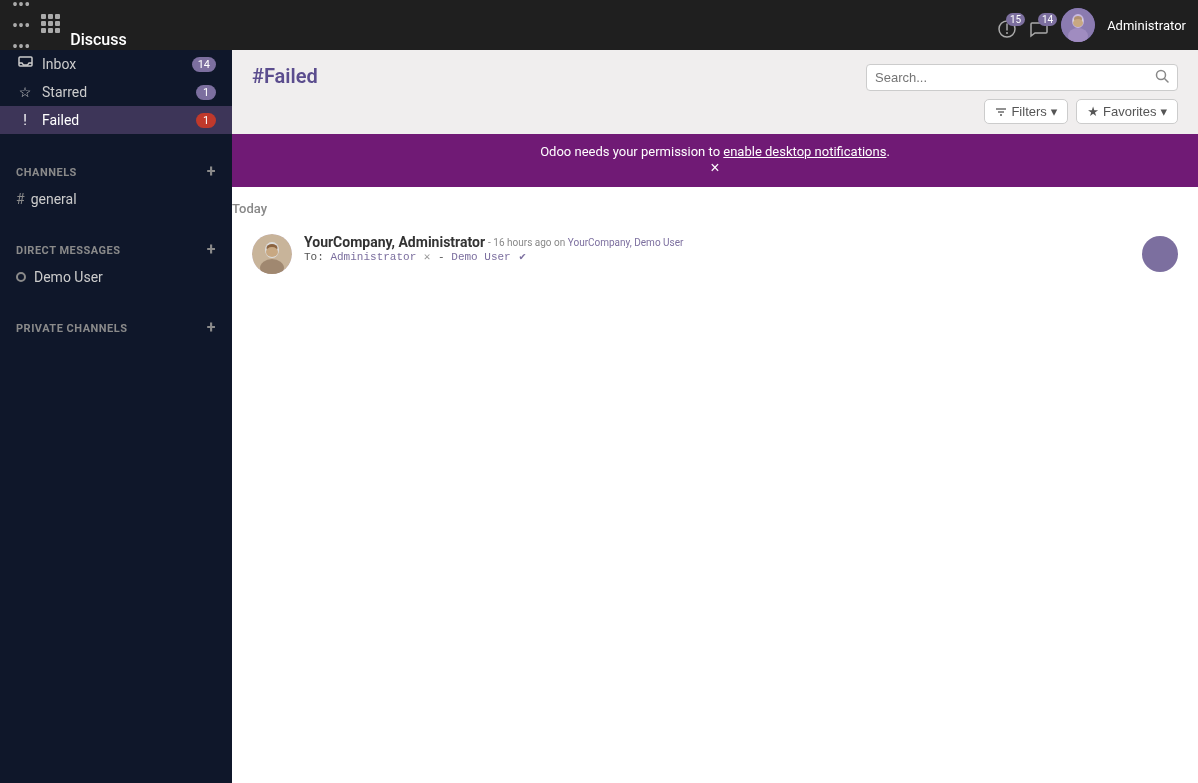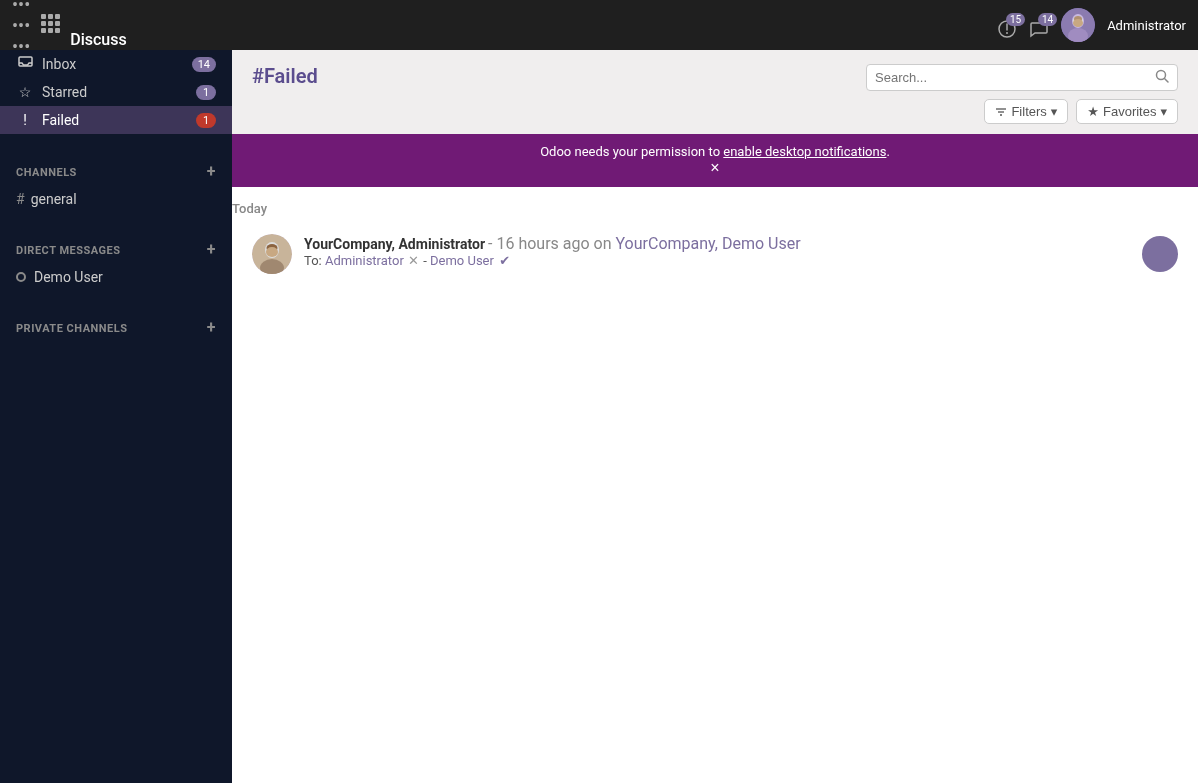--- a/index.html
+++ b/index.html
@@ -287,27 +287,28 @@
       gap: 3px;
       flex-wrap: wrap;
     }
     .message-sender {
       font-weight: 700;
       color: #333;
       font-size: 14px;
     }
     .message-meta {
       color: #888;
-      font-size: 16px;
+      font-size: 10px;
     }
     .message-meta a { color: #7c6f9f; text-decoration: none; }
     .message-to {
-      font-size: 13px;
+      font-size: 11px;
       color: #555;
       margin-bottom: 2px;
+      font-family: Liberation Mono, monospace;
     }
     .message-to a { color: #7c6f9f; text-decoration: none; }
     .message-to .remove-x {
       color: #999;
       cursor: pointer;
       margin: 0 1px;
     }
     .message-to .check {
       color: #7c6f9f;
       margin-left: 2px;

